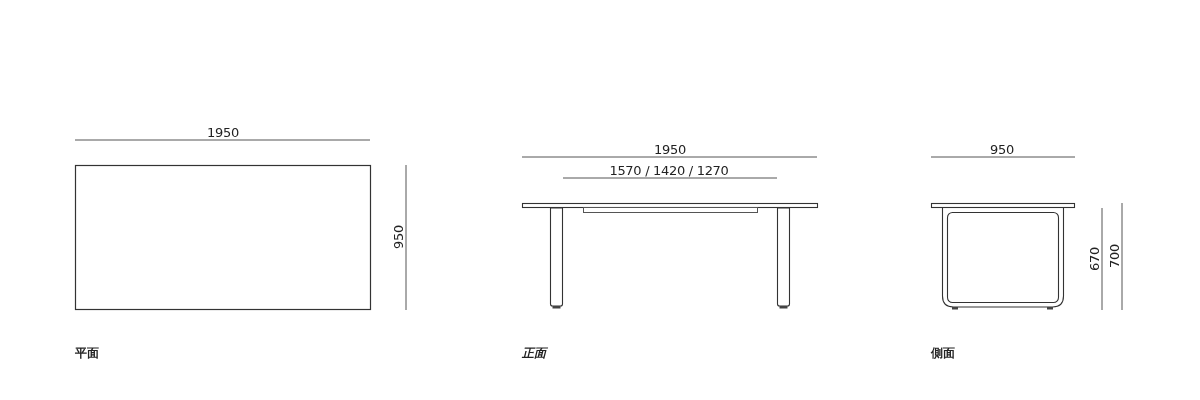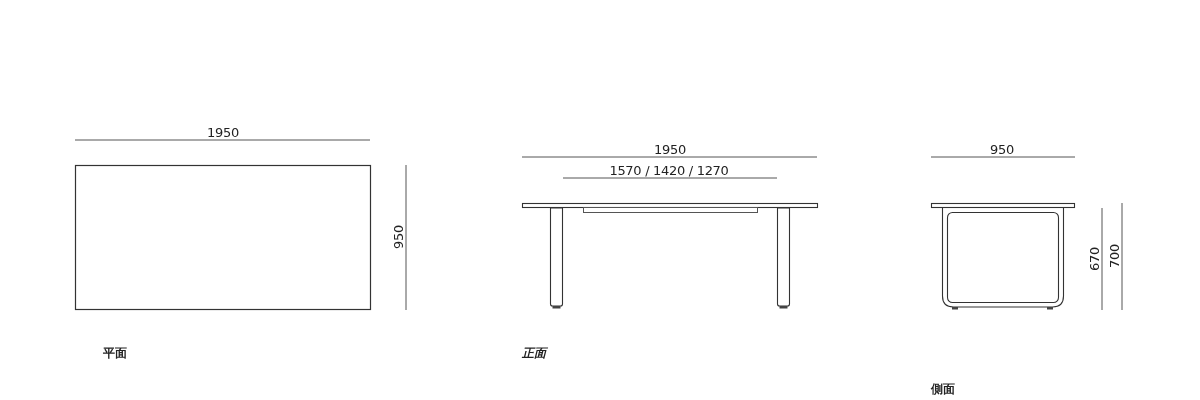--- a/index.html
+++ b/index.html
@@ -53,15 +53,15 @@
     <rect x="952" y="307" width="6" height="2.5" fill="#444"></rect>
     <rect x="1047" y="307" width="6" height="2.5" fill="#444"></rect>
 
     <line x1="1102" y1="208" x2="1102" y2="310" stroke="#555" stroke-width="1"></line>
     <text class="dim-text" x="0" y="0" text-anchor="middle" transform="translate(1099,259) rotate(-90)">670</text>
     <line x1="1122" y1="203" x2="1122" y2="310" stroke="#555" stroke-width="1"></line>
     <text class="dim-text" x="0" y="0" text-anchor="middle" transform="translate(1119,256) rotate(-90)">700</text>
   </g>
 </svg>
 
-<div class="view-label" style="left:75px; top:345px;margin-left:28px;">平面</div>
+<div class="view-label" style="left:75px; top:345px;">平面</div>
 <div class="view-label" style="left:522px; top:345px;font-style:italic;">正面</div>
-<div class="view-label" style="left:931px; top:345px;margin-top:36px;">側面</div>
+<div class="view-label" style="left:931px; top:345px;">側面</div>
 
 </body></html>

